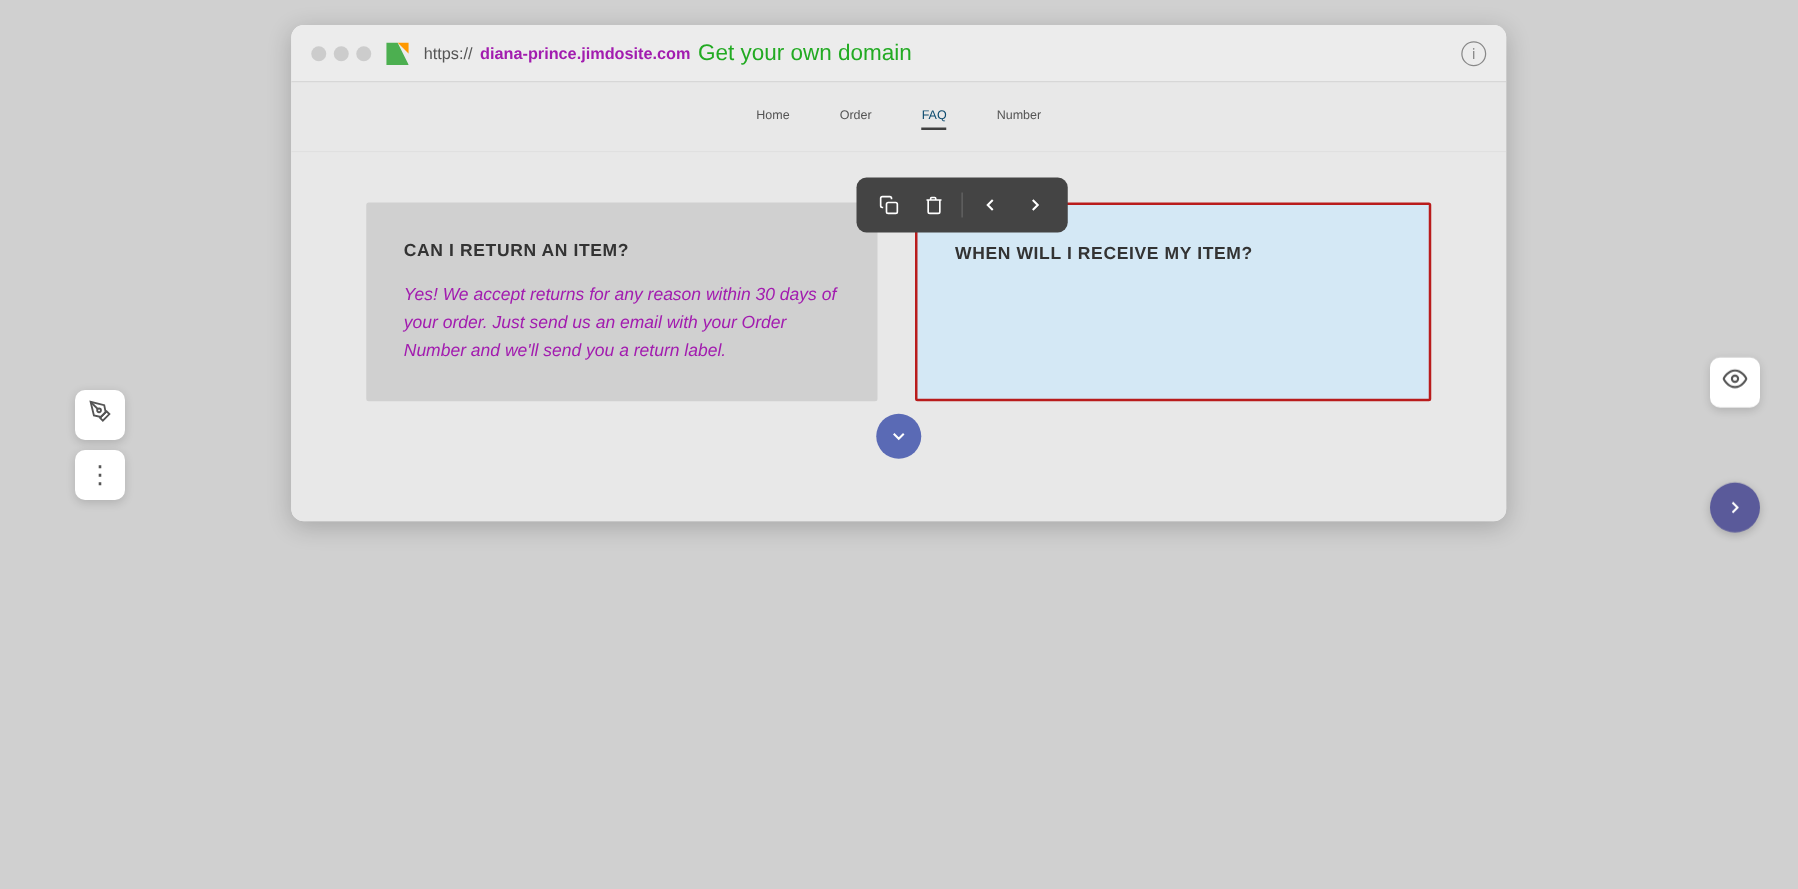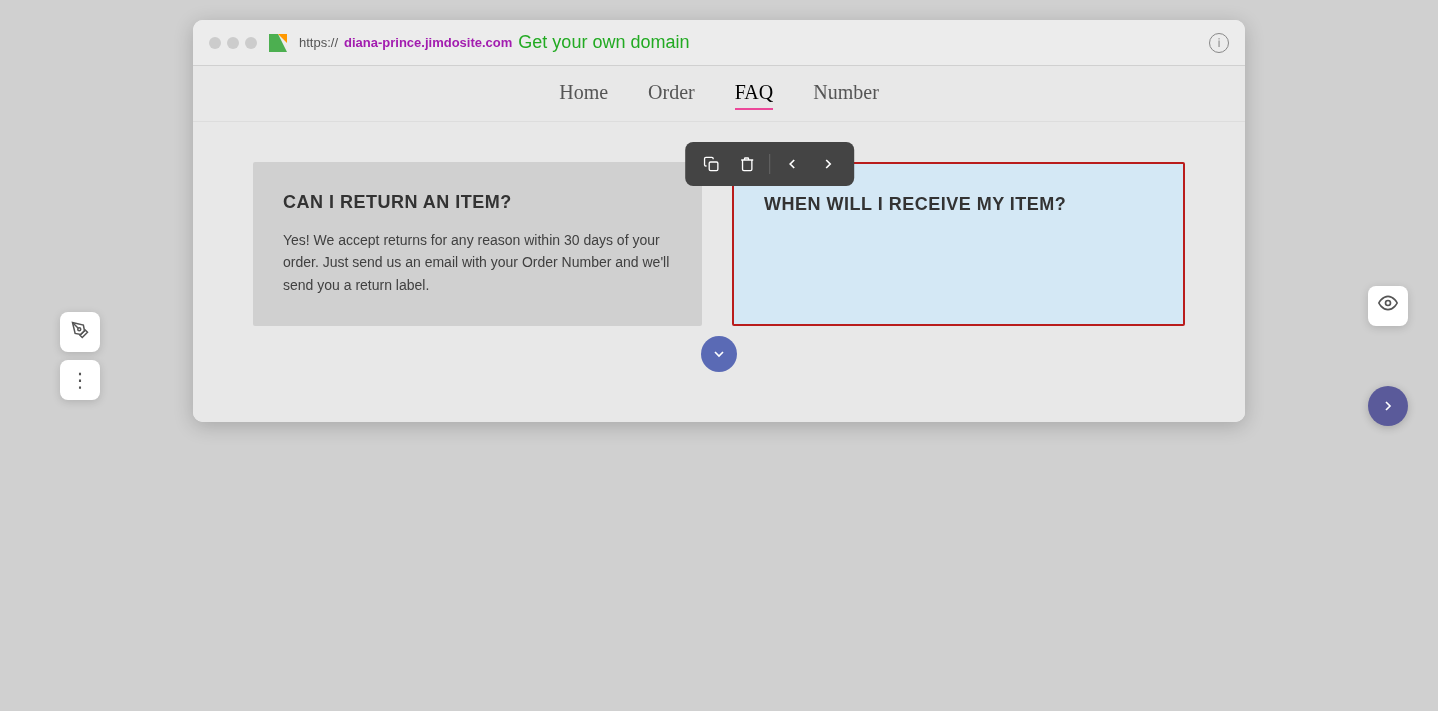--- a/index.html
+++ b/index.html
@@ -7,21 +7,21 @@
       background: #d0d0d0;
       font-family: -apple-system, BlinkMacSystemFont, 'Segoe UI', Arial, sans-serif;
       min-height: 711px;
       display: flex;
       align-items: flex-start;
       justify-content: center;
       padding: 20px 0;
     }
 
     .browser-window {
-      width: 1052px;
+      width: 972px;
       background: #f5f5f5;
       border-radius: 10px;
       box-shadow: 0 4px 20px rgba(0,0,0,0.2);
       overflow: hidden;
       position: relative;
     }
 
     
     .browser-chrome {
       background: #ececec;
@@ -101,31 +101,30 @@
       height: 56px;
       border-bottom: 1px solid #ddd;
     }
 
     .nav-items {
       display: flex;
       gap: 40px;
     }
 
     .nav-item {
-      font-size: 20px;
+      font-size: 10px;
       color: #555;
       text-decoration: none;
       padding: 4px 0;
       cursor: pointer;
-      font-family: Liberation Serif, serif;
     }
 
     .nav-item.active {
-      border-bottom: 2px solid #ec4899;
-      color: #000000;
+      border-bottom: 2px solid #404040;
+      color: #0c4a6e;
       font-weight: 500;
     }
 
     
     .site-content {
       background: #fff;
       padding: 60px 60px 40px;
     }
 
     
@@ -177,31 +176,32 @@
       border-radius: 2px;
     }
 
     .faq-card.selected {
       background: #d4e8f5;
       border: 2px solid #b91c1c;
       outline: none;
     }
 
     .faq-card-title {
-      font-size: 18px;
+      font-size: 14px;
       font-weight: 800;
       color: #333;
       margin-bottom: 16px;
       letter-spacing: 0.5px;
     }
 
     .faq-card-body {
       font-size: 14px;
-      color: #404040;
+      color: #a21caf;
       line-height: 1.6;
+      font-style: italic;
     }
 
     
     .floating-toolbar {
       position: absolute;
       top: -20px;
       left: 50%;
       transform: translateX(-20%);
       background: #444;
       border-radius: 8px;

